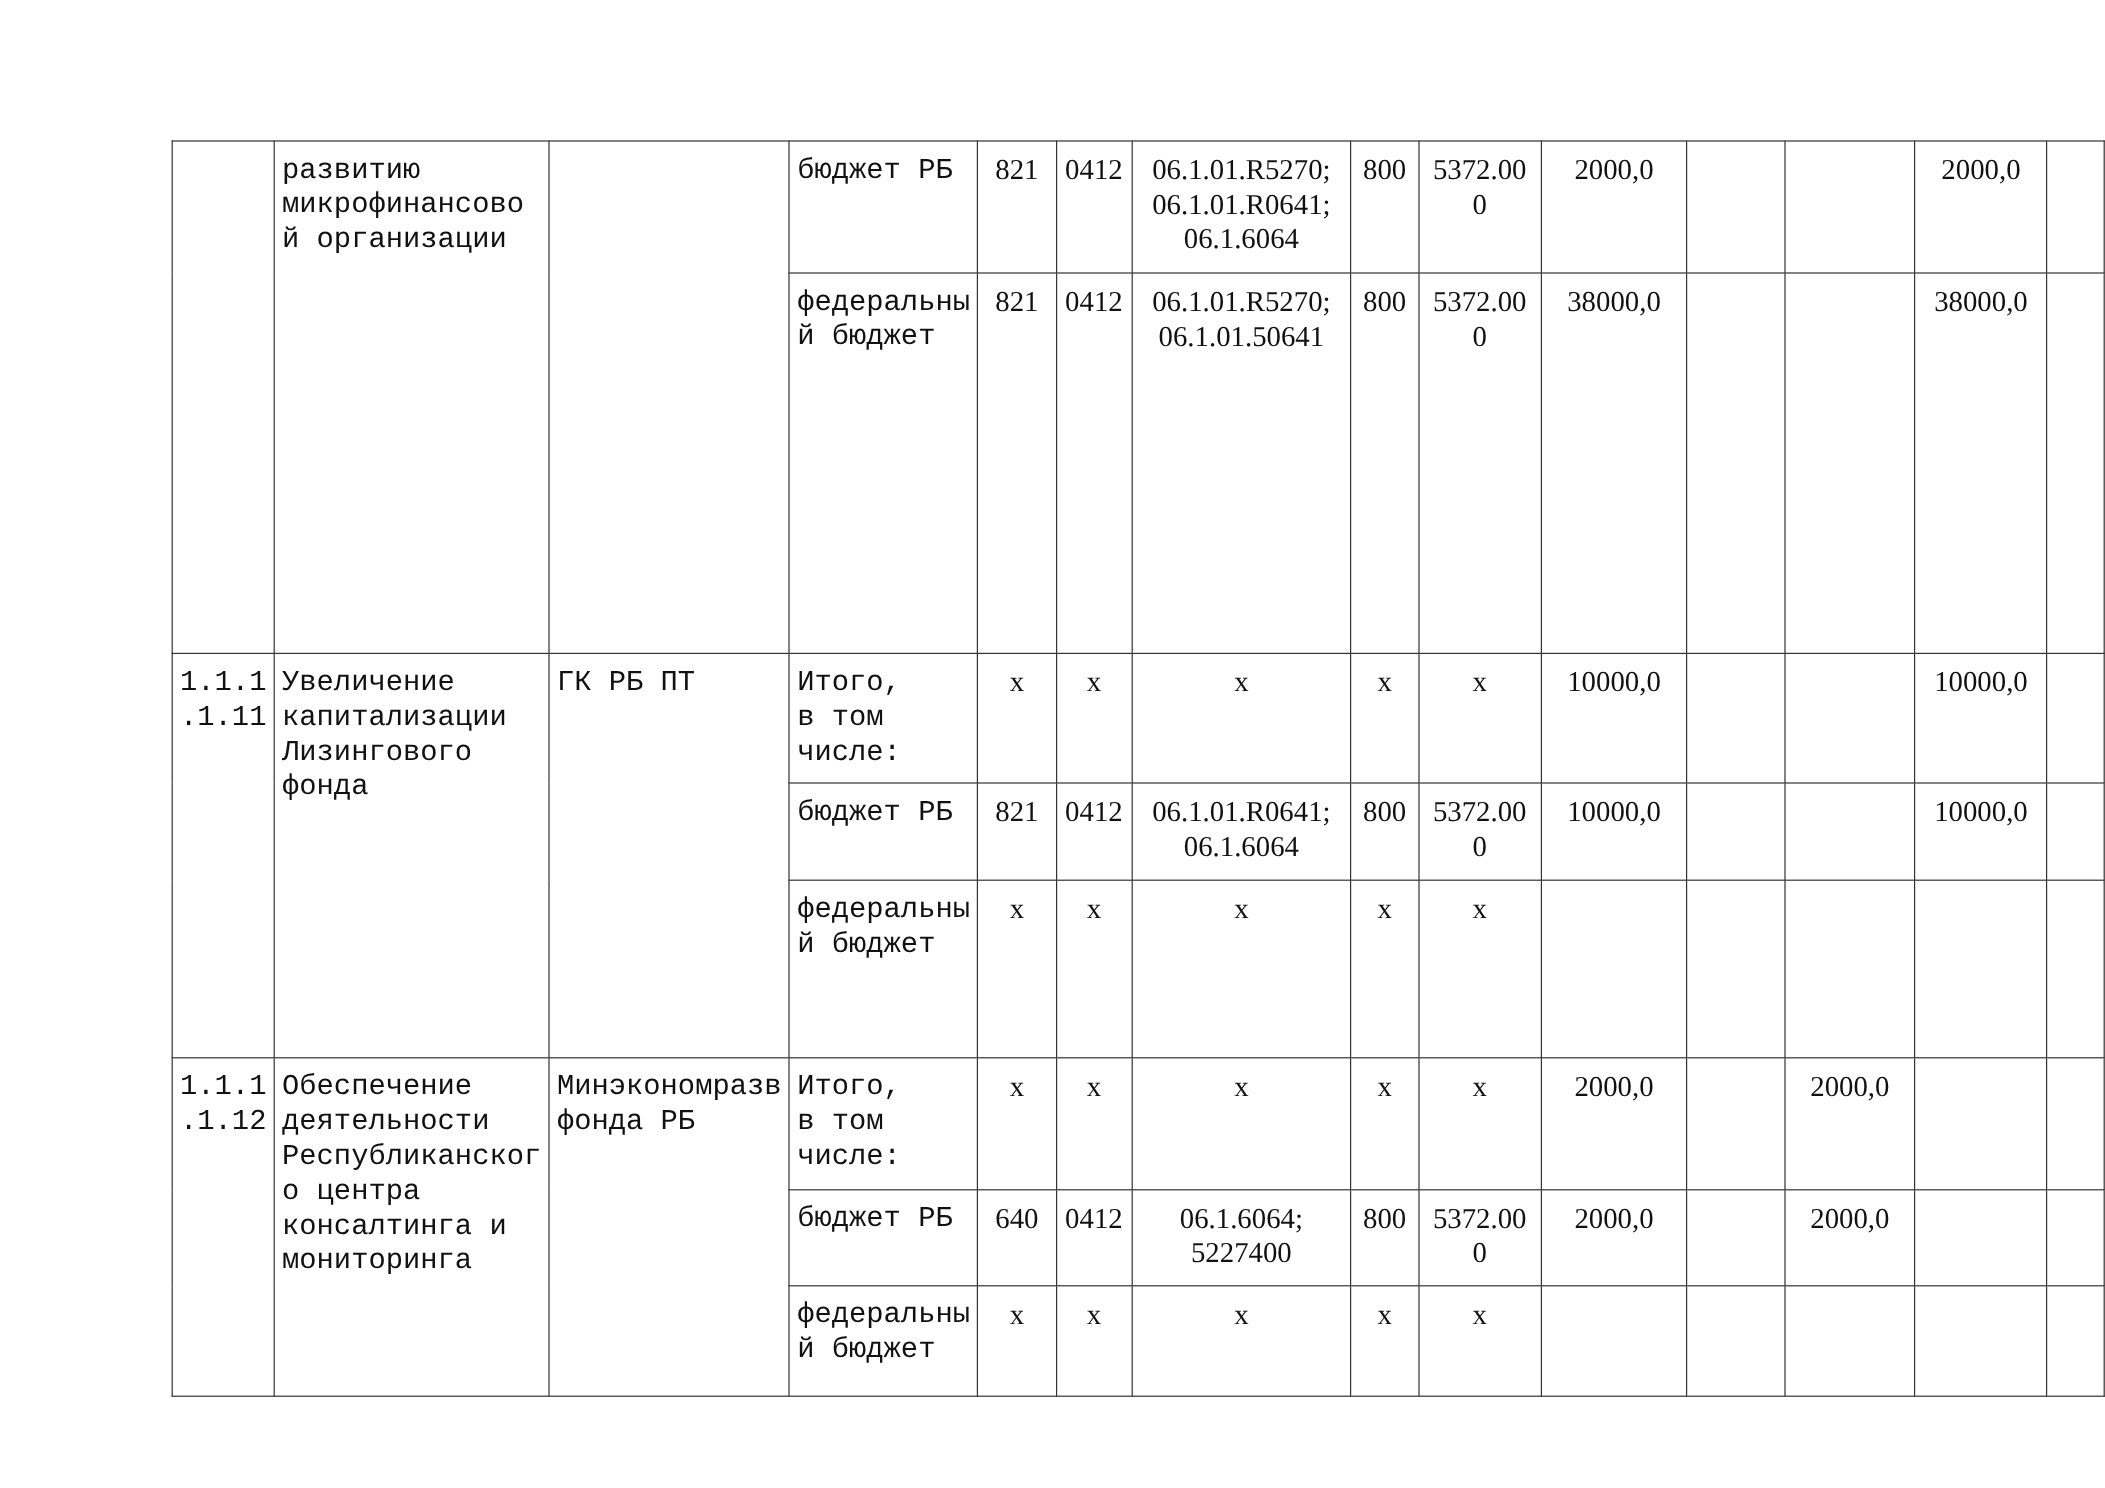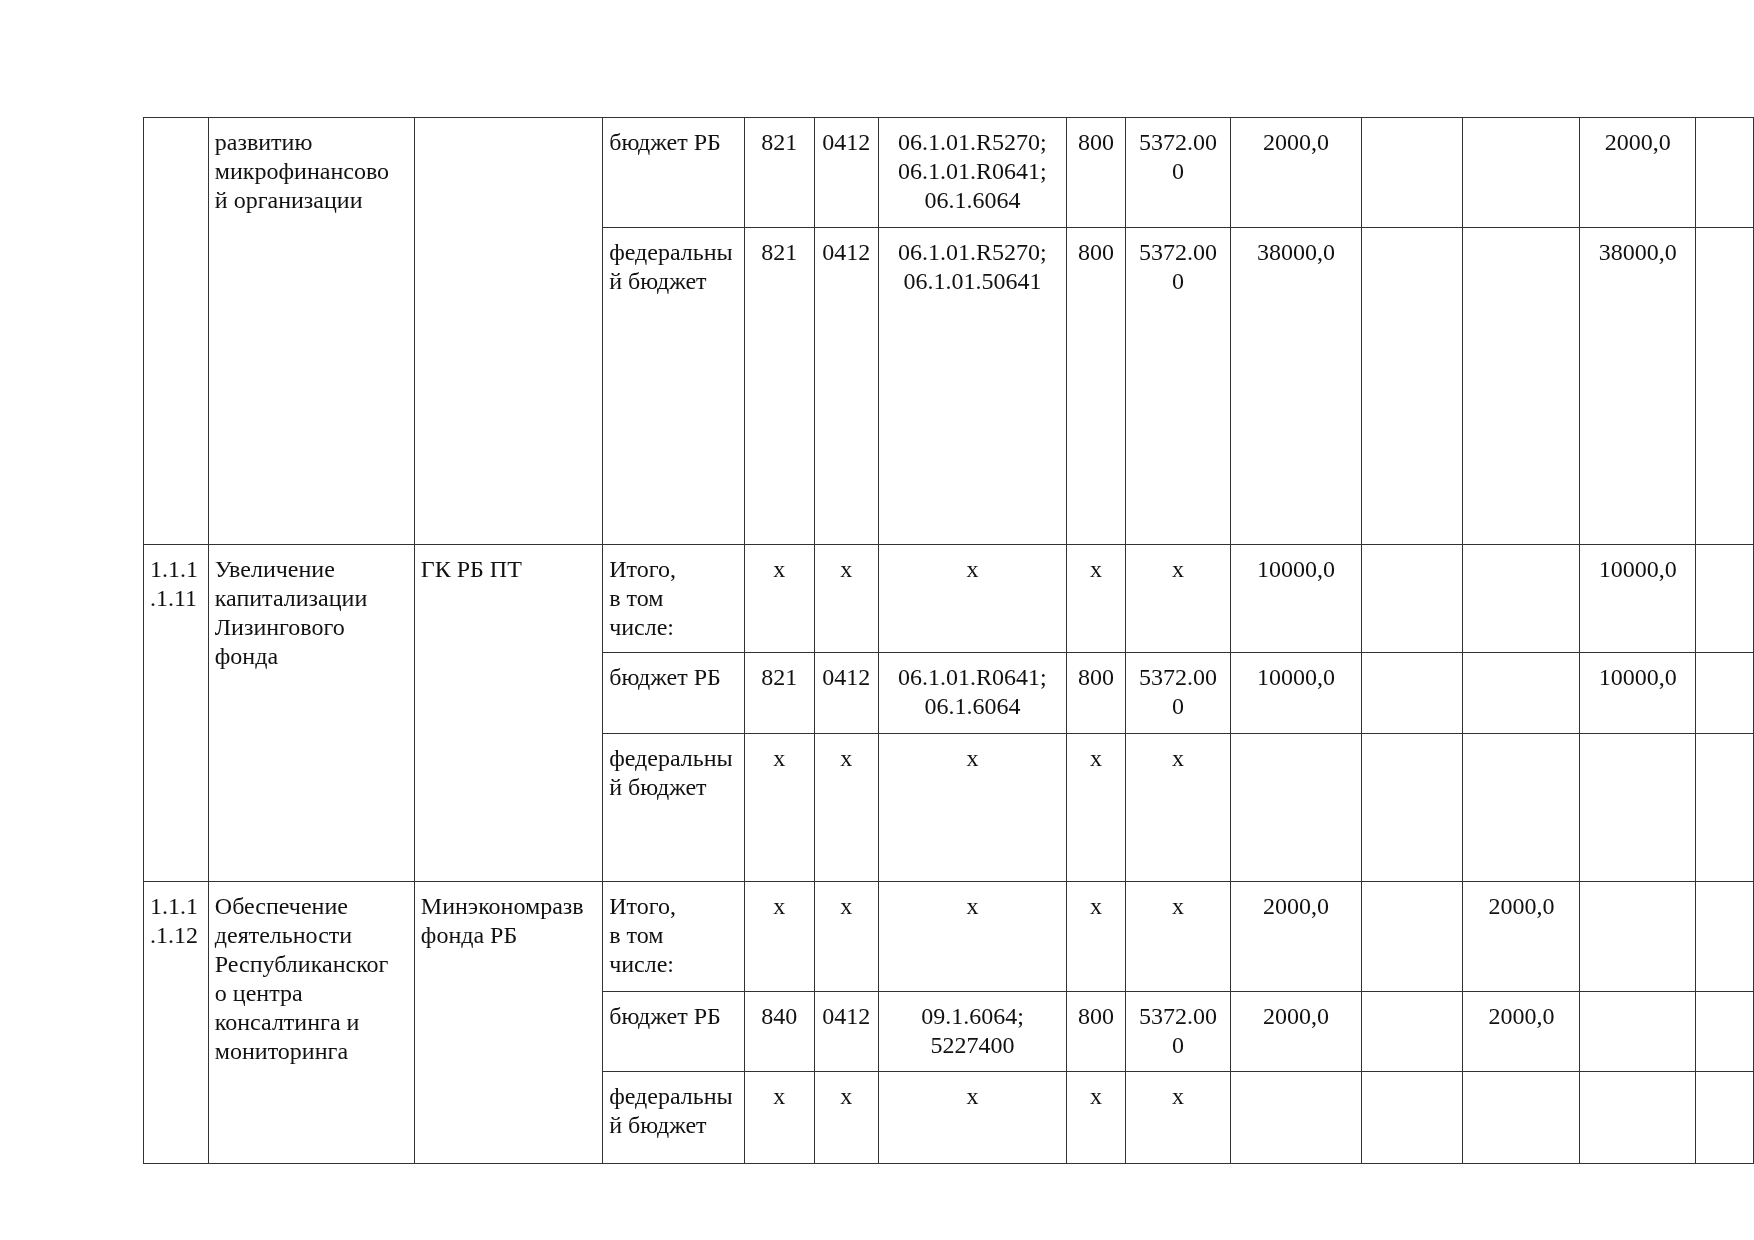--- a/index.html
+++ b/index.html
@@ -4,21 +4,21 @@
 <style>
   html, body { margin: 0; padding: 0; background: #ffffff; }
   body { width: 1754px; height: 1240px; position: relative; overflow: hidden;
          font-family: "Liberation Serif", "DejaVu Serif", serif; color: #111; }
   .page { position: absolute; left: 0; top: 0; width: 1754px; height: 1240px; }
   table.budget { position: absolute; left: 143px; top: 117px; border-collapse: collapse;
                  table-layout: fixed; font-size: 24px; line-height: 29px; }
   table.budget td { border: 1.5px solid #333; vertical-align: top; padding: 10px 6px 0 6px;
                     overflow: hidden; word-wrap: break-word; }
   td.c { text-align: center; }
-  td.l { text-align: left; }
+  td.l { text-align: left; font-family: Liberation Mono, monospace; }
   .pre { white-space: pre-line; }
 </style>
 </head>
 <body>
 
 <div class="page">
 <table class="budget">
   <colgroup>
     <col style="width:65px">
         <col style="width:207px">
@@ -147,23 +147,23 @@
       <td class="c">х</td>
       <td class="c pre">х</td>
       <td class="c">2000,0</td>
       <td class="c"></td>
       <td class="c">2000,0</td>
       <td class="c"></td>
       <td class="c"></td>
     </tr>
     <tr style="height:80px">
       <td class="l pre">бюджет РБ</td>
-      <td class="c">840</td>
+      <td class="c">640</td>
       <td class="c">0412</td>
-      <td class="c pre">09.1.6064;
+      <td class="c pre">06.1.6064;
 5227400</td>
       <td class="c">800</td>
       <td class="c pre">5372.00
 0</td>
       <td class="c">2000,0</td>
       <td class="c"></td>
       <td class="c">2000,0</td>
       <td class="c"></td>
       <td class="c"></td>
     </tr>

